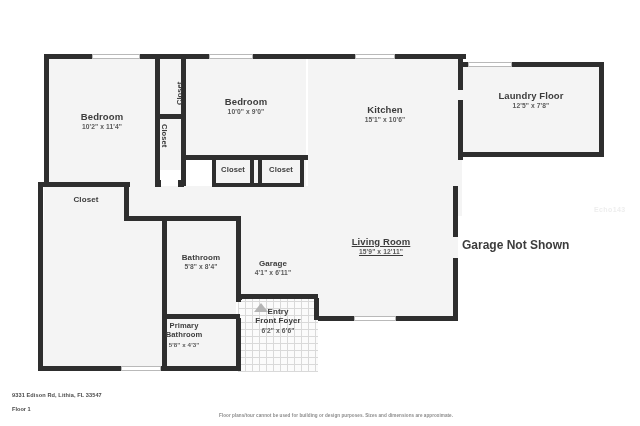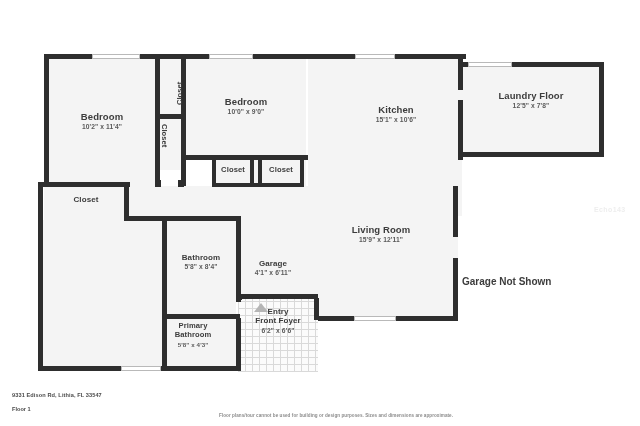--- a/index.html
+++ b/index.html
@@ -71,25 +71,24 @@
     position: absolute;
     font-size: 7.6px;
     font-weight: 700;
     color: #3c3c3c;
     white-space: nowrap;
     transform-origin: 0 0;
   }
 
   .note {
     position: absolute;
-    font-size: 10px;
+    font-size: 12px;
     font-weight: 700;
     color: #3c3c3c;
     white-space: nowrap;
-    margin-top: 38px;
   }
 
   
   .patio {
     position: absolute;
     background:
       repeating-linear-gradient(0deg,  #d9d9d9 0 1px, transparent 1px 7px),
       repeating-linear-gradient(90deg, #d9d9d9 0 1px, transparent 1px 7px),
       #fbfbfb;
   }
@@ -204,42 +203,42 @@
   <div class="label" style="left:52px; top:111px; width:100px;">
     <span class="nm">Bedroom</span>
     <span class="dim">10'2" x 11'4"</span>
   </div>
 
   <div class="label" style="left:196px; top:96px; width:100px;">
     <span class="nm">Bedroom</span>
     <span class="dim">10'0" x 9'0"</span>
   </div>
 
-  <div class="label" style="left:346px; top:104px; width:100px;">
+  <div class="label" style="left:335px; top:104px; width:100px;">
     <span class="nm">Kitchen</span>
     <span class="dim">15'1" x 10'6"</span>
   </div>
 
   <div class="label" style="left:481px; top:90px; width:100px;">
     <span class="nm">Laundry Floor</span>
     <span class="dim">12'5" x 7'8"</span>
   </div>
 
-  <div class="label" style="left:331px; top:224px; width:100px;">
+  <div class="label" style="left:331px; top:236px; width:100px;text-decoration:underline;">
     <span class="nm">Living Room</span>
     <span class="dim">15'9" x 12'11"</span>
   </div>
 
 
   <div class="label small" style="left:151px; top:253px; width:100px;">
     <span class="nm">Bathroom</span>
     <span class="dim">5'8" x 8'4"</span>
   </div>
 
-  <div class="label tiny" style="left:143px; top:322px; width:100px;">
+  <div class="label tiny" style="left:134px; top:322px; width:100px;">
     <span class="nm">Primary</span>
     <span class="nm">Bathroom</span>
     <span class="dim">5'8" x 4'3"</span>
   </div>
 
   <div class="label small" style="left:223px; top:259px; width:100px;">
     <span class="nm">Garage</span>
     <span class="dim">4'1" x 6'11"</span>
   </div>
 

